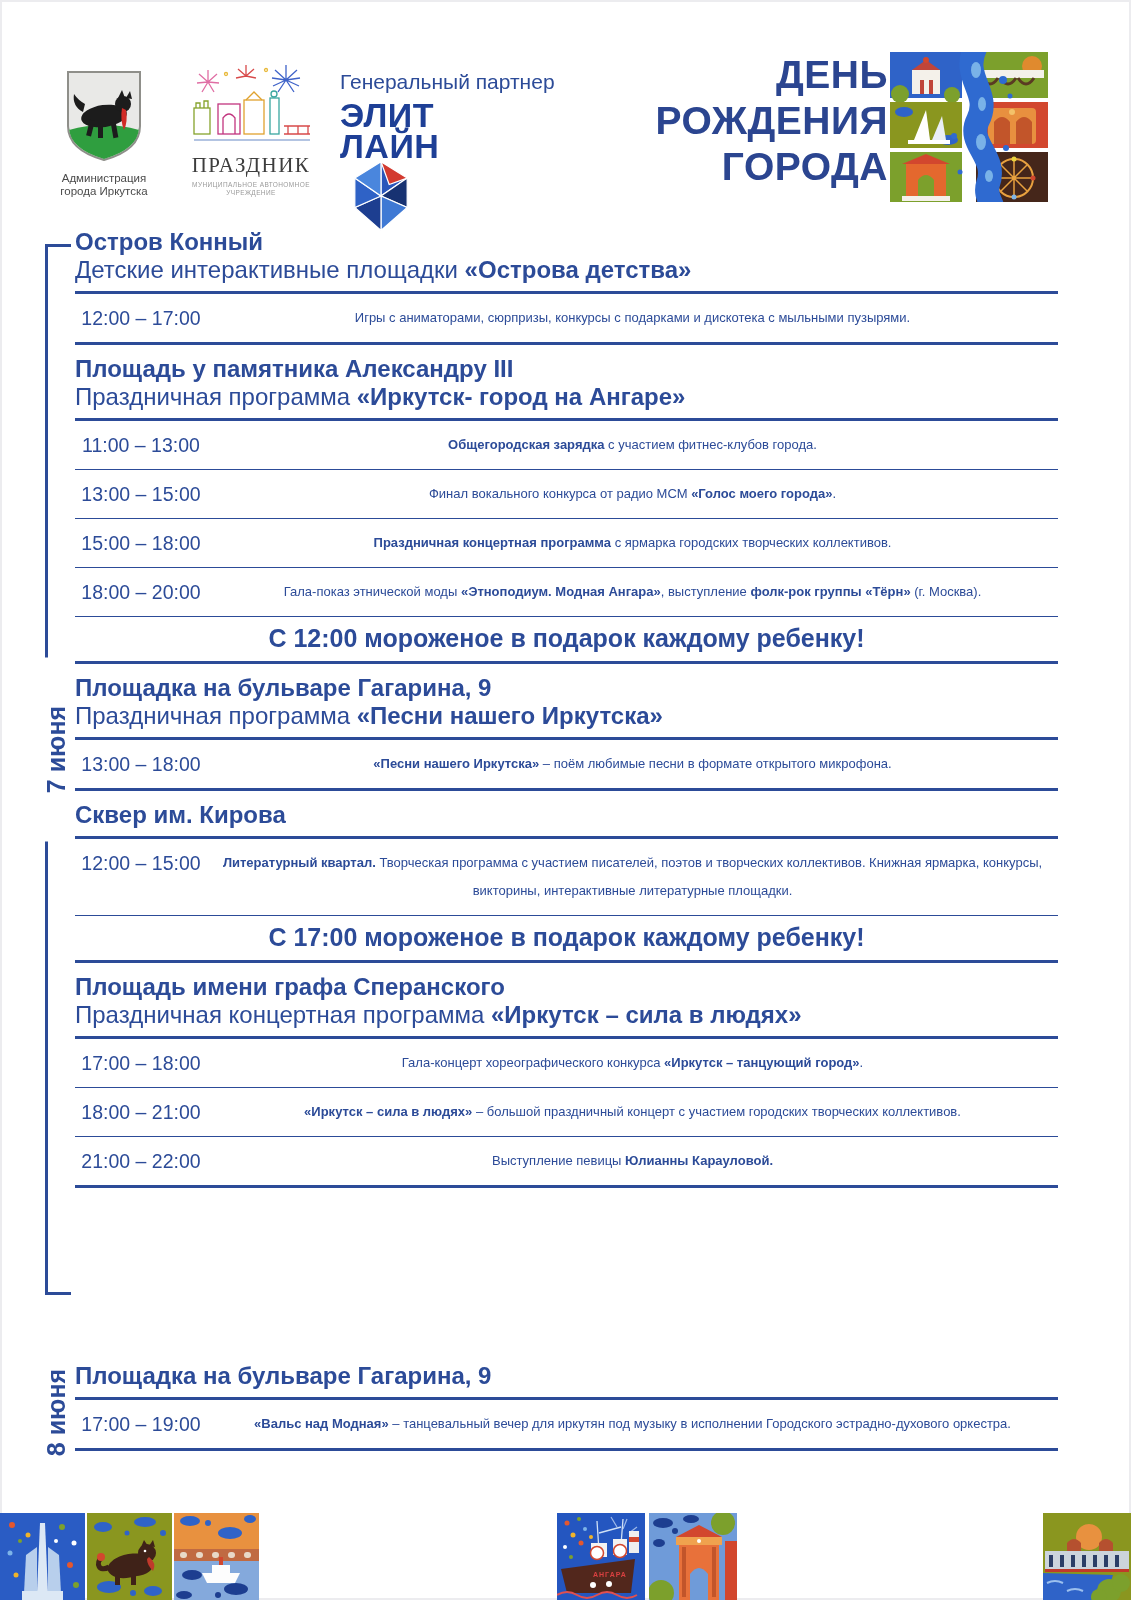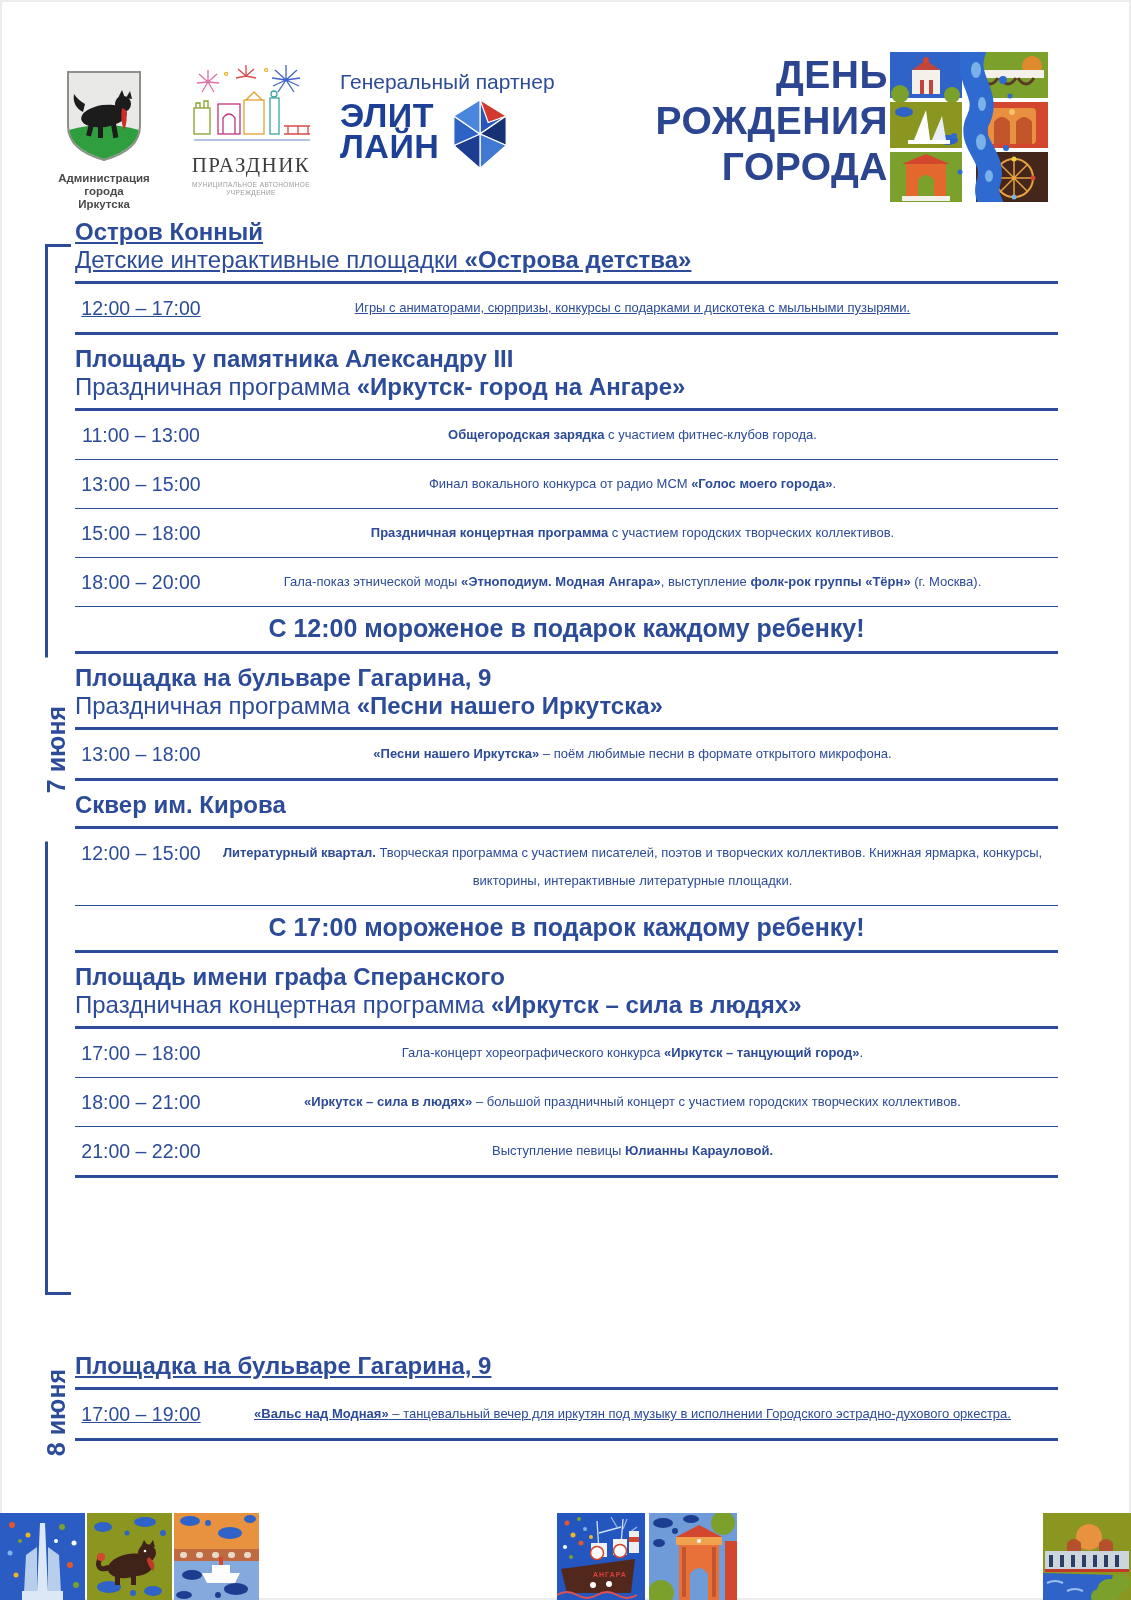--- a/index.html
+++ b/index.html
@@ -2,40 +2,40 @@
 <html lang="ru"><head>
 <meta charset="utf-8">
 <style>
   html,body{margin:0;padding:0;}
   body{width:1131px;height:1600px;position:relative;background:#ffffff;
        font-family:"Liberation Sans","DejaVu Sans",sans-serif;color:#2c4b98;overflow:hidden;}
   .poster{position:absolute;inset:0;box-shadow:inset 0 0 0 2px #ececef;}
 
   
   .coat{position:absolute;left:58px;top:68px;width:92px;text-align:center;}
-  .coat-caption{margin-top:4px;font-size:11.5px;line-height:13px;font-weight:700;color:#4a4a4a;}
+  .coat-caption{margin-top:4px;font-size:11.5px;line-height:13px;font-weight:400;color:#4a4a4a;}
   .prazdnik{position:absolute;left:186px;top:60px;width:130px;text-align:center;}
   .prazdnik-name{font-family:"Liberation Serif","DejaVu Serif",serif;font-size:21px;
                  letter-spacing:1.5px;color:#3d3d3d;margin-top:1px;}
   .prazdnik-caption{font-size:6.5px;line-height:8px;color:#9a9a9a;letter-spacing:.4px;margin-top:3px;}
   .partner{position:absolute;left:340px;top:70px;width:220px;}
   .partner-label{font-size:21px;color:#2c4b98;font-weight:500;}
-  .partner-row{display:flex;align-items:flex-start;margin-top:6px;}
+  .partner-row{display:flex;align-items:flex-start;margin-top:6px;flex-direction:column;}
   .partner-name{font-size:34px;line-height:31px;font-weight:800;color:#1e3f96;letter-spacing:.5px;}
   .diamond{margin-left:8px;margin-top:-2px;}
   .main-title{position:absolute;left:620px;top:52px;width:268px;text-align:right;
               font-size:39px;line-height:46px;font-weight:800;color:#2b4590;letter-spacing:.5px;}
   .hero{position:absolute;left:890px;top:52px;}
 
   
   .content{position:absolute;left:75px;width:983px;}
   #day7-content{top:218px;}
   #day8-content{top:1352px;}
   .sec{margin-top:10px;}
-  .content .sec:first-child{margin-top:0;text-decoration:underline;}
+  .content .sec:first-child{margin-top:10px;}
   .sec-title{margin:0;font-size:24px;font-weight:700;line-height:28px;color:#2c4b98;}
   .sec-sub{font-size:24px;font-weight:400;line-height:28px;}
   .b{font-weight:700;}
   hr.thick{border:0;border-top:3px solid #2c4b98;margin:7px 0 0 0;}
   hr.thin{border:0;border-top:1.5px solid #2c4b98;margin:0;}
   hr.end{border:0;border-top:3px solid #2c4b98;margin:0;}
   .event{display:flex;align-items:flex-start;padding:10px 0;text-align:center;}
   .time{flex:0 0 132px;font-size:19.5px;line-height:28px;white-space:nowrap;}
   .desc{flex:1;font-size:13px;line-height:28px;}
   .banner{text-align:center;font-size:25px;font-weight:700;line-height:28px;padding:7px 0 9px 0;}
@@ -239,21 +239,21 @@
         <div class="desc"><span class="b">Общегородская зарядка</span><span> с участием фитнес-клубов города.</span></div>
       </div>
       <hr class="thin">
       <div class="event">
         <div class="time">13:00 – 15:00</div>
         <div class="desc"><span>Финал вокального конкурса от радио МСМ </span><span class="b">«Голос моего города»</span><span>.</span></div>
       </div>
       <hr class="thin">
       <div class="event">
         <div class="time">15:00 – 18:00</div>
-        <div class="desc"><span class="b">Праздничная концертная программа</span><span> с участием городских творческих коллективов.</span></div>
+        <div class="desc"><span class="b">Праздничная концертная программа</span><span> с ярмарка городских творческих коллективов.</span></div>
       </div>
       <hr class="thin">
       <div class="event">
         <div class="time">18:00 – 20:00</div>
         <div class="desc"><span>Гала-показ этнической моды </span><span class="b">«Этноподиум. Модная Ангара»</span><span>, выступление </span><span class="b">фолк-рок группы «Тёрн»</span><span> (г. Москва).</span></div>
       </div>
       <hr class="thin">
       <div class="banner">С 12:00 мороженое в подарок каждому ребенку!</div>
       <hr class="end">
     </div>

